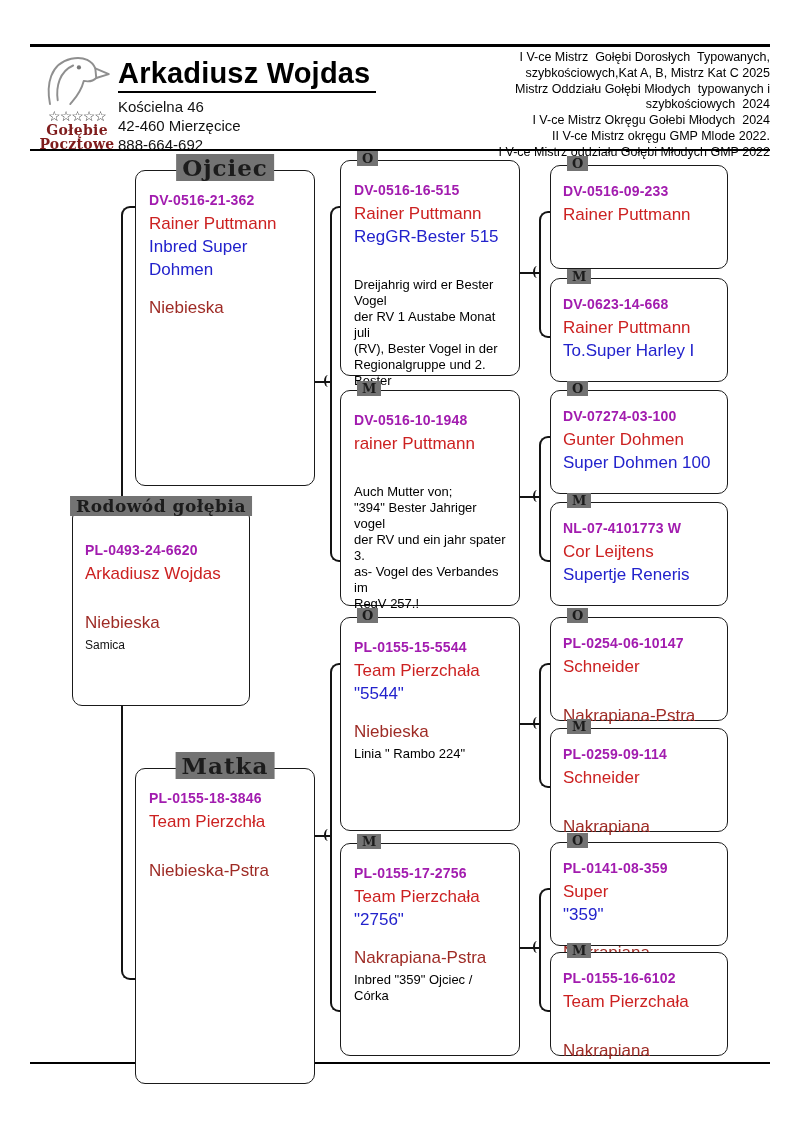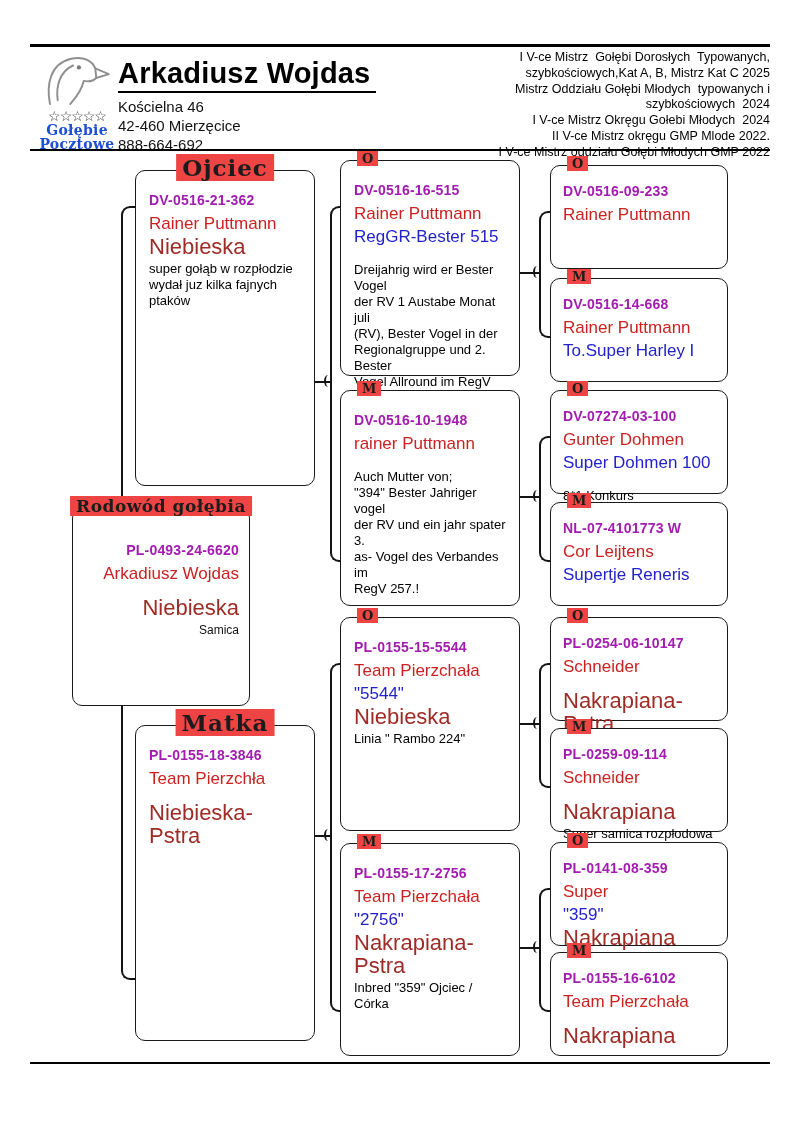--- a/index.html
+++ b/index.html
@@ -10,21 +10,21 @@
   }
   html,body{margin:0;padding:0;background:#fff;}
   .page{
     position:relative;width:800px;height:1130px;background:#fff;overflow:hidden;
     font-family:"Liberation Sans",sans-serif;color:#000;
   }
   .hr{position:absolute;background:#000;}
   
   .logo-wrap{position:absolute;left:36px;top:52px;width:82px;text-align:center;}
   .logo-stars{font-size:14px;color:#333;letter-spacing:-1px;line-height:13px;}
-  .logo-brand{font-family:"DejaVu Serif",serif;font-weight:bold;font-size:14px;color:#1d4ed8;line-height:14px;letter-spacing:.3px;}
+  .logo-brand{font-family:"DejaVu Serif",serif;font-weight:bold;font-size:14px;color:#7f1d1d;line-height:14px;letter-spacing:.3px;}
   .owner-name{
     position:absolute;left:118px;top:57px;font-size:29px;font-weight:bold;color:#000;
     border-bottom:2.5px solid #000;padding:0 6px 1px 0;letter-spacing:.2px;
   }
   .address{position:absolute;left:118px;top:97px;font-size:15px;line-height:19px;color:#111;white-space:pre-wrap;}
   .achievements{
     position:absolute;left:390px;top:50px;width:380px;text-align:right;
     font-size:12.5px;line-height:15.8px;color:#000;white-space:pre-wrap;
   }
   .footer-credit{position:absolute;left:30px;top:1069px;width:740px;text-align:right;font-size:13.5px;color:#111;}
@@ -35,33 +35,33 @@
     border-radius:9px 0 0 9px;
   }
   .hline{position:absolute;z-index:1;height:2px;background:var(--line);}
   .jhook{position:absolute;z-index:1;width:6px;height:12px;border-left:2px solid var(--line);border-radius:50%;}
   
   .pbox{
     position:absolute;z-index:2;background:#fff;border:1.6px solid #1a1a1a;border-radius:10px;
     box-sizing:border-box;
   }
   .tall{padding:18px 10px 0 13px;}
-  .mainbox{padding:30px 10px 0 24px;text-align:right;}
+  .mainbox{padding:30px 10px 0 12px;}
   .smallbox{padding:14px 8px 0 12px;}
   .blabel{
-    position:absolute;background:#ef4444;padding:0 6px;font-family:"DejaVu Serif",serif;
+    position:absolute;background:#737373;padding:0 6px;font-family:"DejaVu Serif",serif;
     font-weight:bold;color:#1c1c1c;z-index:3;white-space:nowrap;
   }
   .lbig{left:50%;top:-17px;transform:translateX(-50%);font-size:23px;letter-spacing:1px;}
   .lmain{left:50%;top:-13px;transform:translateX(-50%);font-size:17px;letter-spacing:.5px;}
   .lsmall{left:16px;top:-10px;font-size:13px;padding:0 5px;}
   .ring{font-weight:bold;font-size:14px;line-height:23px;color:#a21caf;letter-spacing:.2px;}
   .owner{font-size:17px;line-height:23px;color:var(--owner_red);}
   .strain{font-size:17px;line-height:23px;color:var(--strain_blue);}
-  .colorline{font-size:22px;line-height:23px;color:var(--color_maroon);}
+  .colorline{font-size:17px;line-height:23px;color:var(--color_maroon);margin-top:15px;}
   .sex{font-size:12px;line-height:23px;color:#111;}
   .strain:empty,.colorline:empty{height:11px;}
   .sex:empty{display:none;}
   .desc{font-size:13px;line-height:16px;color:#000;white-space:pre-wrap;margin-top:3px;}
   
   .pigeon{stroke:#8f8f8f;fill:none;stroke-width:2;stroke-linejoin:round;stroke-linecap:round;}
 </style>
 </head>
 <body>
 
@@ -124,26 +124,25 @@
     <div class="strain"></div>
     <div class="colorline">Niebieska</div>
     <div class="sex">Samica</div>
     <div class="desc"></div>
   </div>
 
   <div class="pbox tall" style="left:135px;top:170px;width:180px;height:316px;">
     <span class="blabel lbig">Ojciec</span>
     <div class="ring">DV-0516-21-362</div>
     <div class="owner">Rainer Puttmann</div>
+    <div class="strain">Inbred Super Dohmen</div>
     <div class="colorline">Niebieska</div>
-    <div class="desc">super gołąb w rozpłodzie
-wydał juz kilka fajnych  ptaków</div>
-  </div>
-
-  <div class="pbox tall" style="left:135px;top:725px;width:180px;height:316px;">
+  </div>
+
+  <div class="pbox tall" style="left:135px;top:768px;width:180px;height:316px;">
     <span class="blabel lbig">Matka</span>
     <div class="ring">PL-0155-18-3846</div>
     <div class="owner">Team Pierzchła</div>
     <div class="strain"></div>
     <div class="colorline">Niebieska-Pstra</div>
     <div class="desc"></div>
   </div>
 
   <div class="pbox tall" style="left:340px;top:160px;width:180px;height:216px;">
     <span class="blabel lsmall">O</span>
@@ -191,21 +190,21 @@
   <div class="pbox smallbox" style="left:550px;top:165px;width:178px;height:104px;">
     <span class="blabel lsmall">O</span>
     <div class="ring">DV-0516-09-233</div>
     <div class="owner">Rainer Puttmann</div>
     <div class="colorline"></div>
     <div class="desc"></div>
   </div>
 
   <div class="pbox smallbox" style="left:550px;top:278px;width:178px;height:104px;">
     <span class="blabel lsmall">M</span>
-    <div class="ring">DV-0516-14-668</div>
+    <div class="ring">DV-0623-14-668</div>
     <div class="owner">Rainer Puttmann</div>
     <div class="strain">To.Super Harley I</div>
     <div class="colorline"></div>
     <div class="desc"></div>
   </div>
 
   <div class="pbox smallbox" style="left:550px;top:390px;width:178px;height:104px;">
     <span class="blabel lsmall">O</span>
     <div class="ring">DV-07274-03-100</div>
     <div class="owner">Gunter Dohmen</div>

